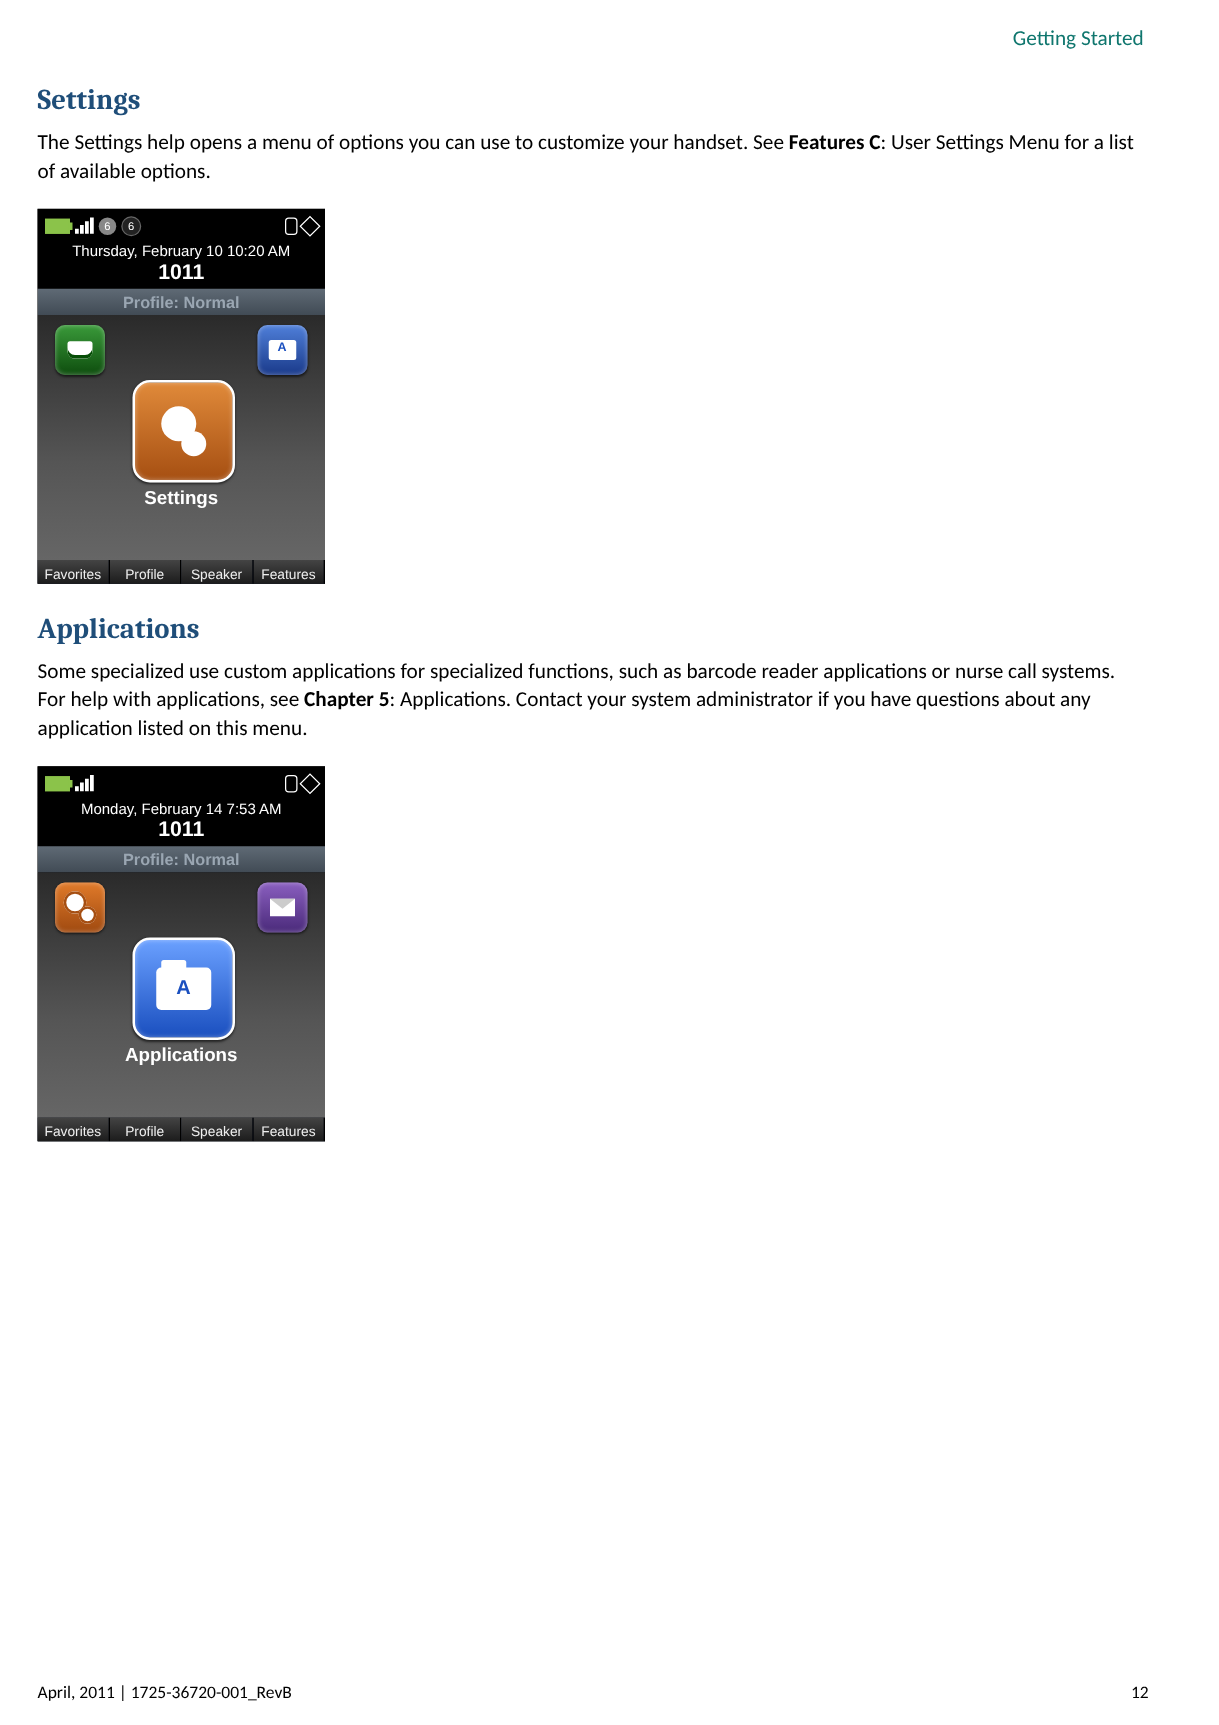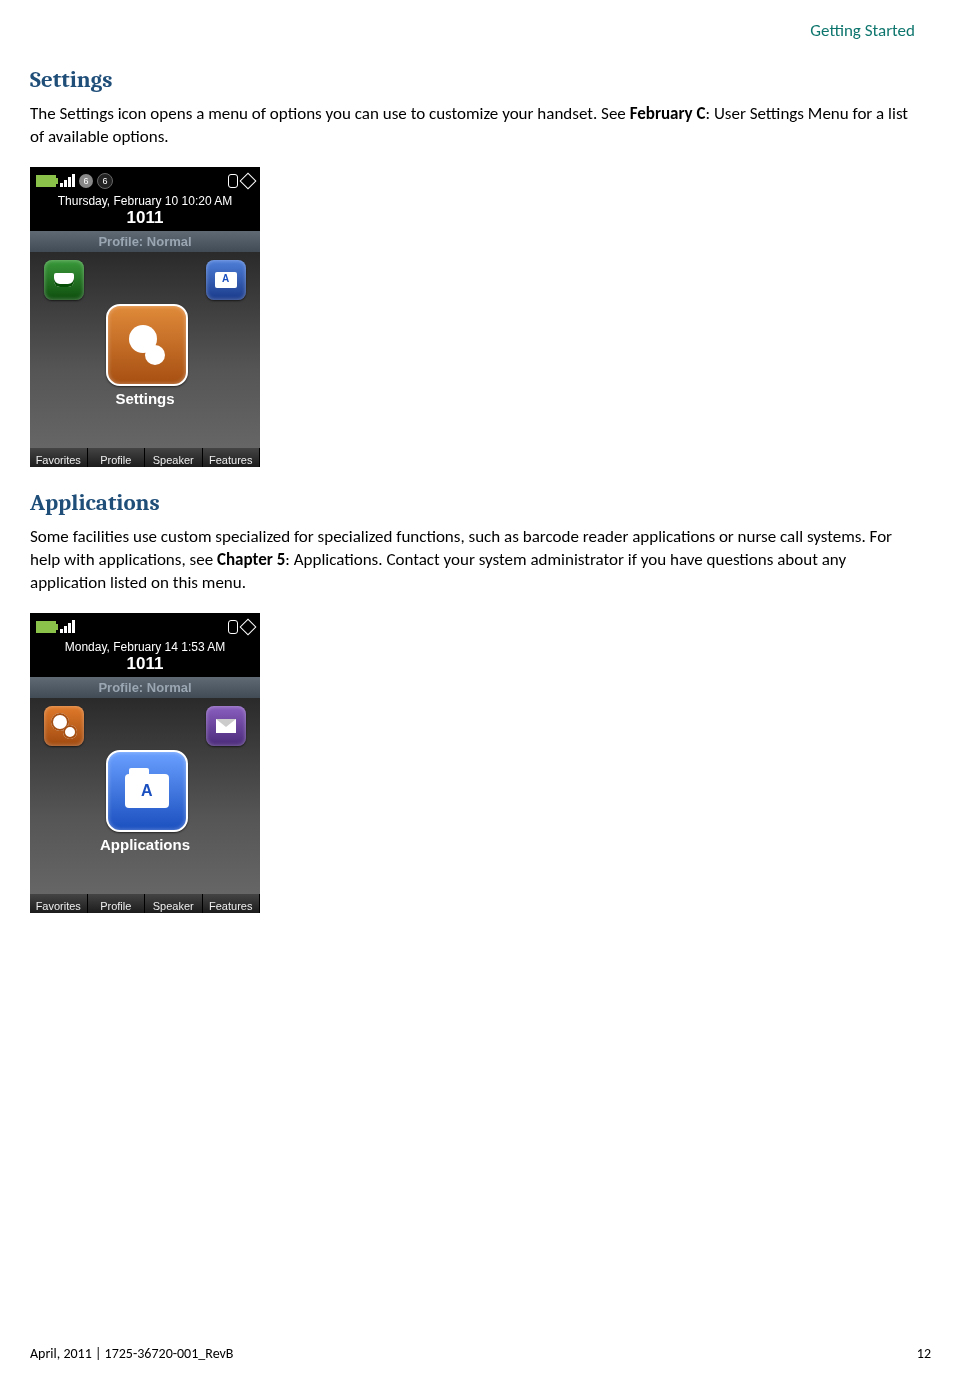--- a/index.html
+++ b/index.html
@@ -114,21 +114,21 @@
     text-align:center;
     font-size:11px;
     color:#eee;
     background: linear-gradient(#444,#111);
     border-right:1px solid #000;
     display:flex; align-items:center; justify-content:center;
   }
   .footer {
     position:absolute;
     bottom:18px;
-    left:30px; right:44px;
+    left:30px; right:56px;
     display:flex;
     justify-content:space-between;
     font-size:14px;
     color:#000;
   }
   .book-ic::before { content:""; display:block; width:20px; height:14px; background:#fff; border-radius:2px 2px 6px 6px; box-shadow: inset 0 -3px 0 #064d06; }
   .folder-ic { width:22px; height:16px; background:#fff; border-radius:2px; position:relative; }
   .folder-ic::after { content:"A"; position:absolute; top:1px; left:7px; font-size:10px; color:#1a4fbf; font-weight:bold; }
   .gear-ic { width:26px; height:26px; position:relative; }
   .gear-ic::before, .gear-ic::after { content:""; position:absolute; border-radius:50%; background:#fff; }
@@ -145,22 +145,22 @@
   .gear-big::after  { width:20px; height:20px; bottom:2px; right:4px; }
 </style>
 </head>
 <body>
 
 <div class="page">
   <div class="running-head">Getting Started</div>
 
   <h2 class="section">Settings</h2>
   <p class="body">
-    <span>The Settings icon opens a menu of options you can use to customize your handset. See </span>
-    <span class="bold">February C</span><span>: </span><span class="italic">User Settings Menu</span>
+    <span>The Settings help opens a menu of options you can use to customize your handset. See </span>
+    <span class="bold">Features C</span><span>: </span><span class="italic">User Settings Menu</span>
     <span> for a list of available options.</span>
   </p>
 
   <div class="phone-shot">
     <div class="status-row">
       <div class="status-left">
         <div class="battery"></div>
         <div class="signal">
             <span></span>
             <span></span>
@@ -193,41 +193,41 @@
     <div class="softkeys">
       <div>Favorites</div>
       <div>Profile</div>
       <div>Speaker</div>
       <div>Features</div>
     </div>
   </div>
 
   <h2 class="section">Applications</h2>
   <p class="body">
-    <span>Some facilities use custom specialized for specialized functions, such as barcode reader applications or nurse call systems. For help with applications, see </span>
+    <span>Some specialized use custom applications for specialized functions, such as barcode reader applications or nurse call systems. For help with applications, see </span>
     <span class="bold">Chapter 5</span><span>: </span><span class="italic">Applications</span><span>. Contact your system administrator if you have questions about any application listed on this menu.</span>
   </p>
 
   <div class="phone-shot">
     <div class="status-row">
       <div class="status-left">
         <div class="battery"></div>
         <div class="signal">
             <span></span>
             <span></span>
             <span></span>
             <span></span>
           </div>
       </div>
       <div class="status-right">
         <div class="mic"></div>
         <div class="key"></div>
       </div>
     </div>
-    <div class="date-row">Monday, February 14 1:53 AM</div>
+    <div class="date-row">Monday, February 14 7:53 AM</div>
     <div class="ext-row">1011</div>
     <div class="profile-row">Profile: Normal</div>
     <div class="home-area">
       <div class="tile small-orange" style="top:8px; left:14px;">
           <span class="gear-ic"></span>
         </div>
       <div class="tile purple" style="top:8px; right:14px;">
           <span class="env-ic"></span>
         </div>
       <div class="tile blue big" style="top:52px; left:76px;">

